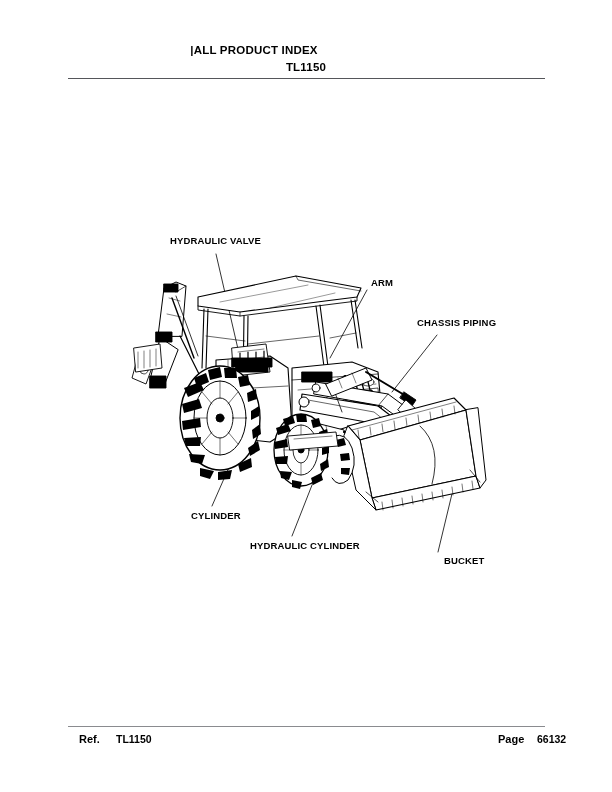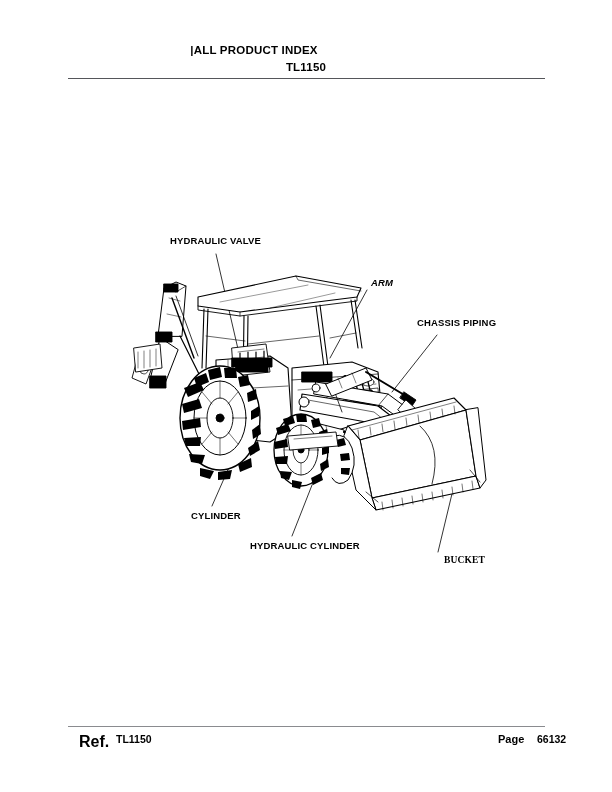--- a/index.html
+++ b/index.html
@@ -61,21 +61,21 @@
     left: 68px;
     top: 726px;
     width: 477px;
     height: 1px;
     background: #8a8b8f;
   }
   .footer-ref-label {
     position: absolute;
     left: 79px;
     top: 733px;
-    font-size: 16px;
+    font-size: 11px;
     font-weight: bold;
   }
   .footer-ref-value {
     position: absolute;
     left: 116px;
     top: 733px;
     font-size: 10.5px;
     font-weight: bold;
   }
   .footer-page-label {
@@ -108,25 +108,25 @@
   
   .callout {
     position: absolute;
     font-size: 9.5px;
     font-weight: bold;
     letter-spacing: 0.15px;
     white-space: nowrap;
     margin-left: 16px;
   }
   .c-hydraulic-valve   { left: 154px; top: 235px; }
-  .c-arm               { left: 355px; top: 277px; font-style: italic; }
+  .c-arm               { left: 355px; top: 277px; }
   .c-chassis-piping    { left: 401px; top: 317px; }
   .c-chassis           { left: 175px; top: 510px; }
   .c-hydraulic-cylinder{ left: 234px; top: 540px; }
-  .c-bucket            { left: 428px; top: 555px; font-family: Liberation Serif, serif; }
+  .c-bucket            { left: 428px; top: 555px; }
 
   
   .illustration {
     position: absolute;
     left: 120px;
     top: 240px;
     width: 400px;
     height: 340px;
   }
   .illustration svg { display: block; }

